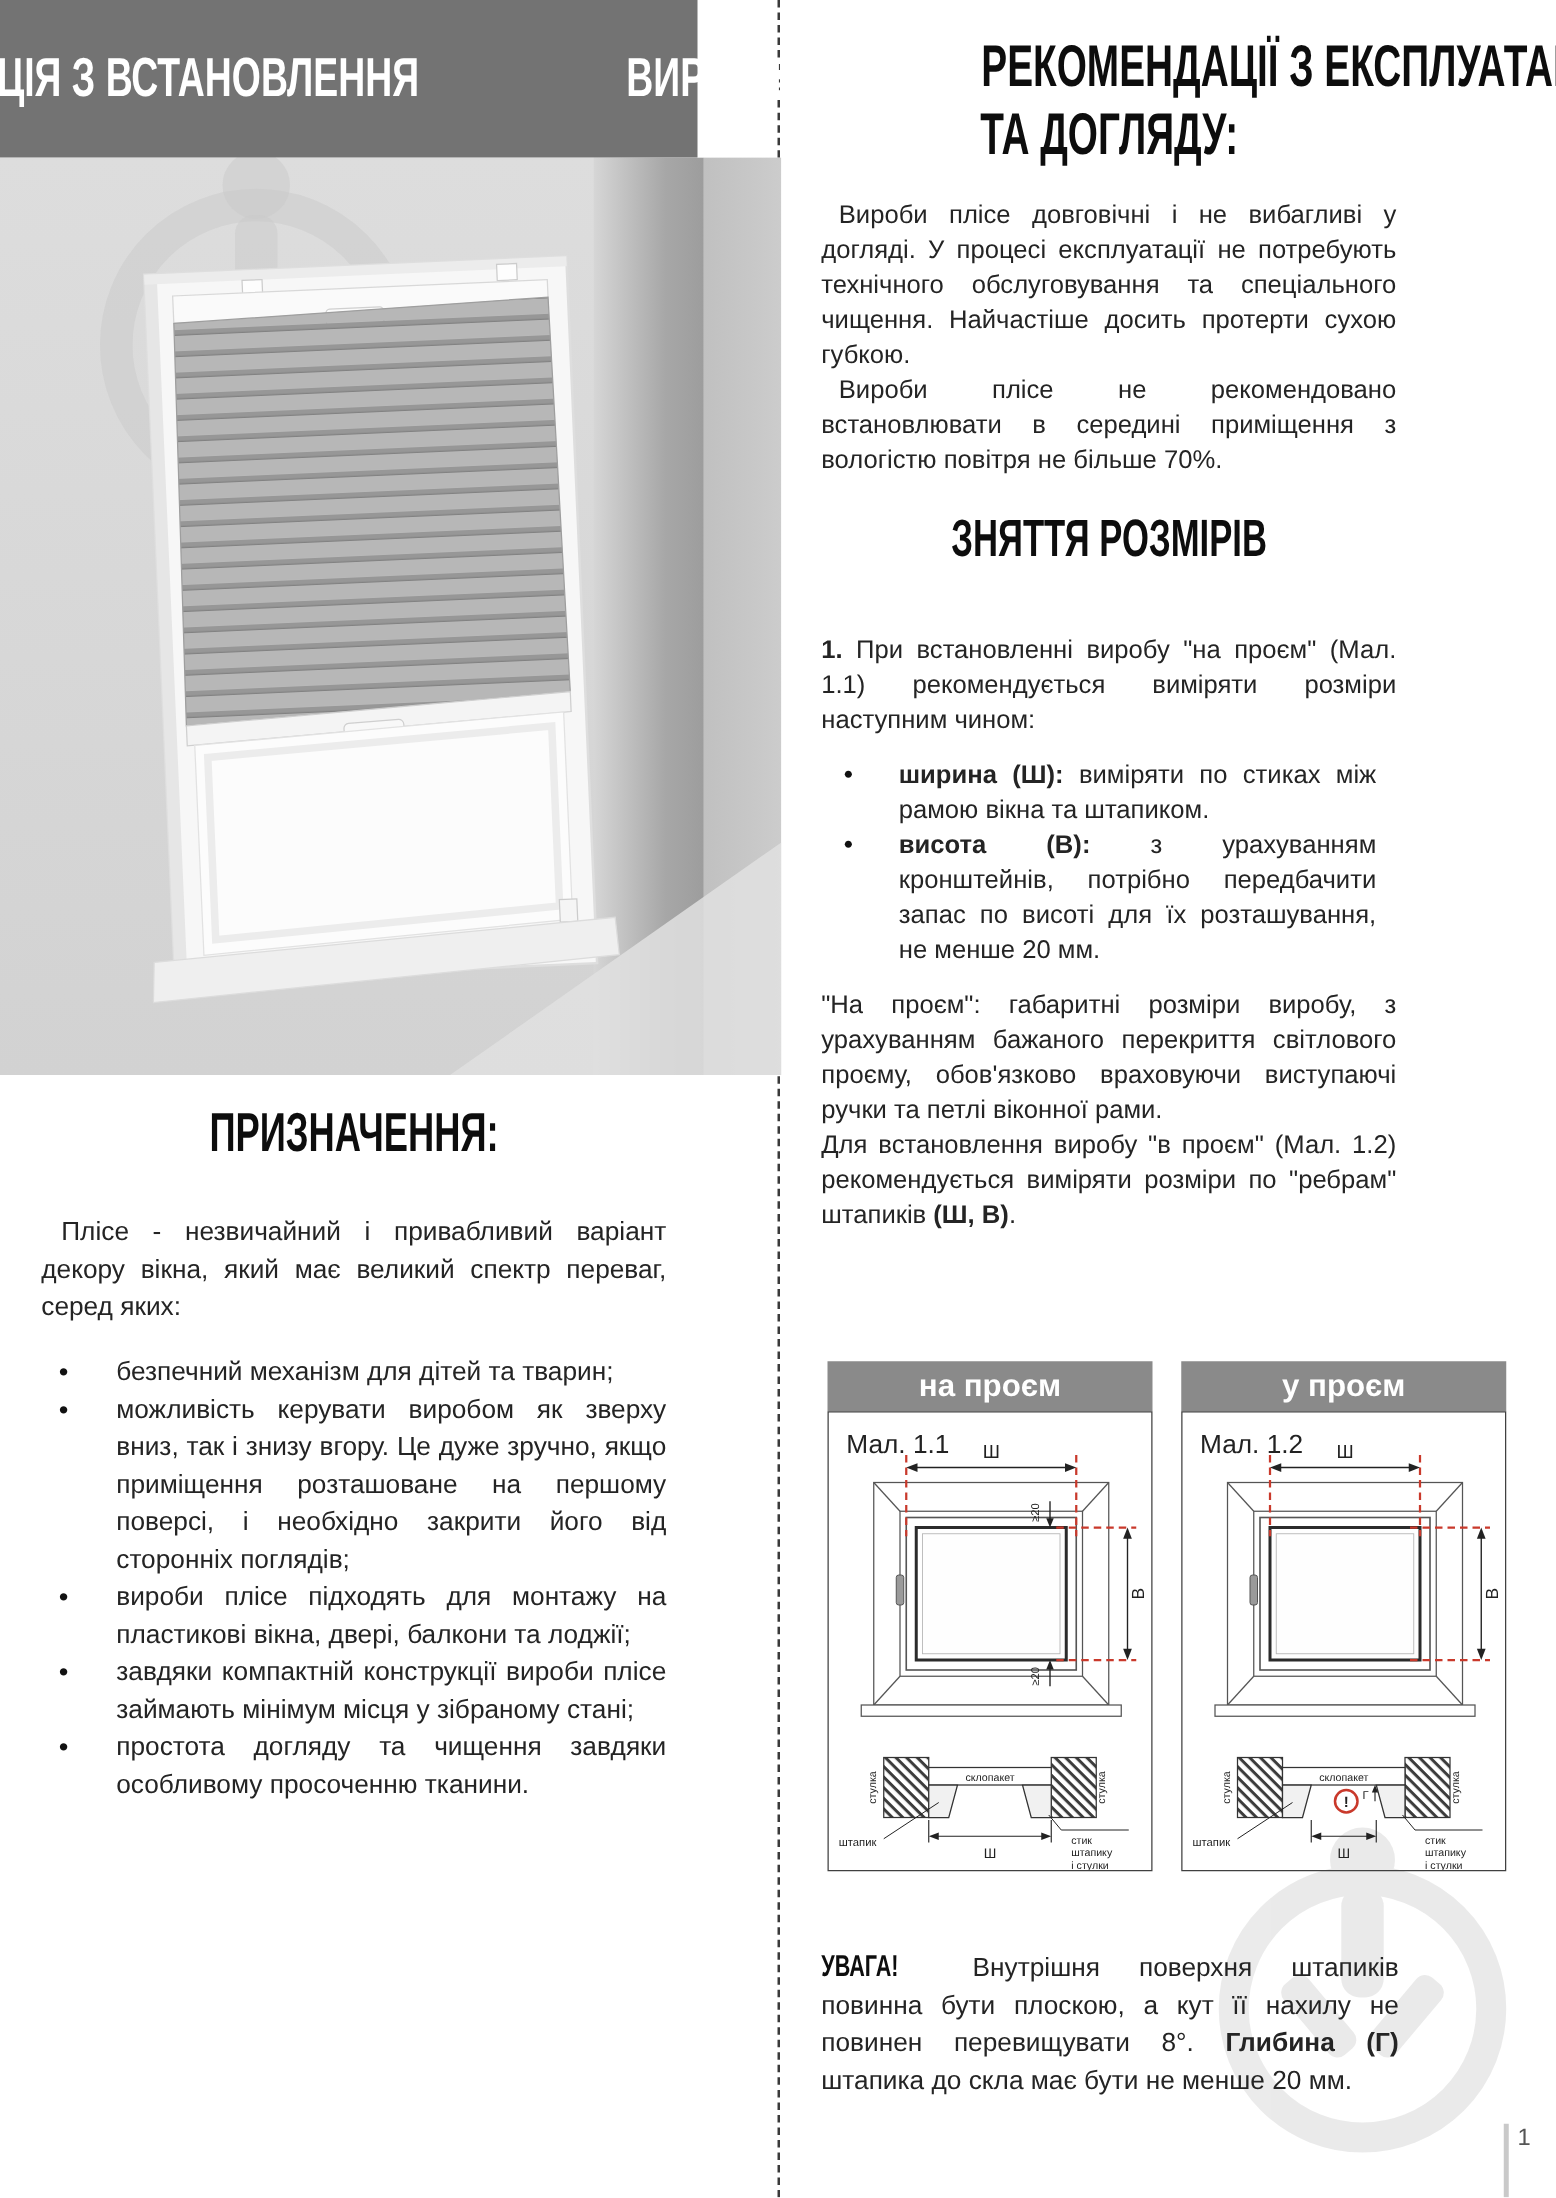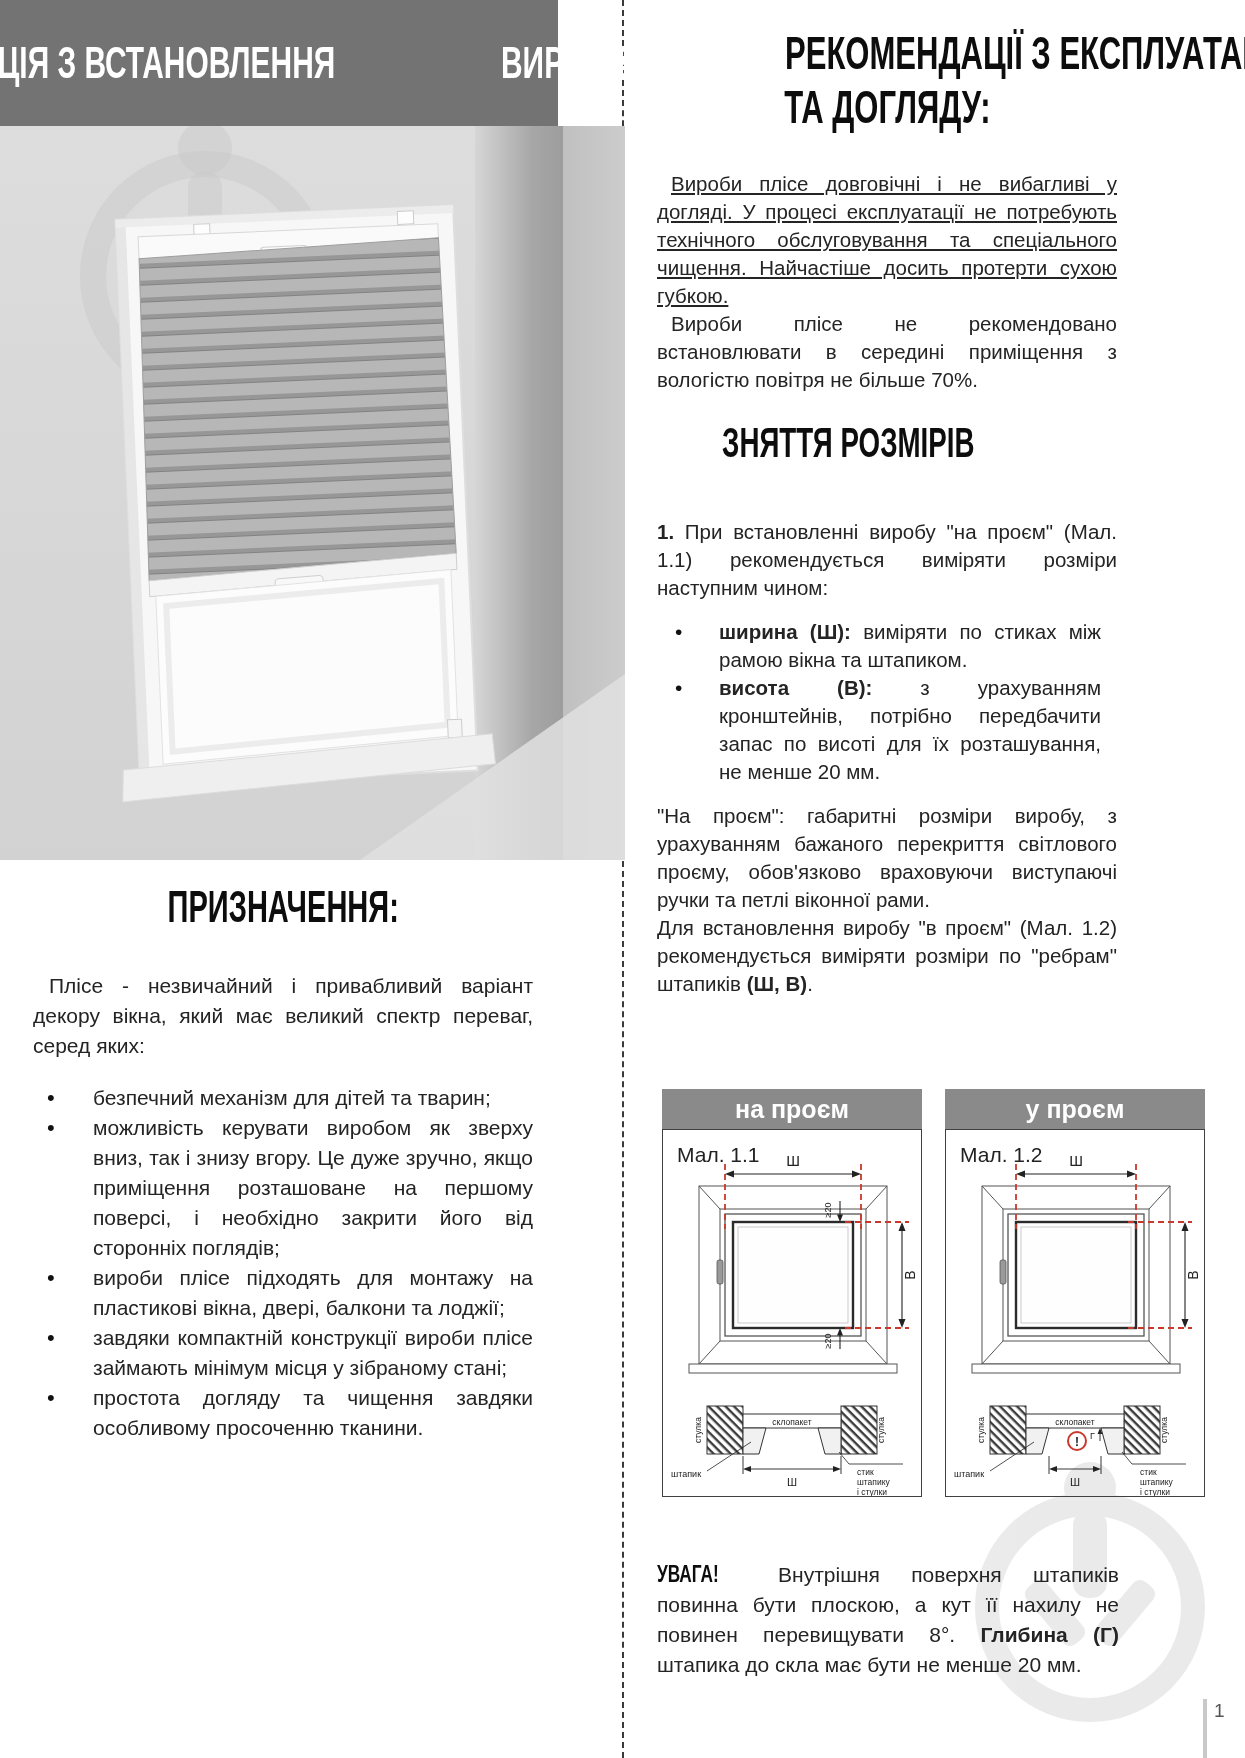--- a/index.html
+++ b/index.html
@@ -22,22 +22,22 @@
   .plist{margin:22px 0 0;padding:0;list-style:none;}
   .plist li{position:relative;padding-left:60px;font-size:21px;line-height:30px;text-align:justify;}
   .plist li::before{content:"\2022";position:absolute;left:14px;top:0;font-size:22px;color:#111;}
 
   
   .right{position:absolute;left:657px;top:0;width:460px;z-index:1;}
   .rtitle{text-align:center;margin:26px 0 0;}
   .rtitle .cond{font-size:47px;line-height:54px;}
   .p{font-size:20.5px;line-height:28px;text-align:justify;margin:0;}
   .ind{text-indent:14px;}
-  .mt24{margin-top:36px;text-decoration:underline;}
-  .h2s{margin:26px 0 0;}
+  .mt24{margin-top:24px;}
+  .h2s{text-align:center;margin:26px 0 0;}
   .h2s .cond{font-size:42px;line-height:46px;}
   .step{margin-top:52px;}
   .mlist{margin:16px;padding:0;list-style:none;}
   .mlist li{position:relative;padding-left:46px;font-size:20.5px;line-height:28px;text-align:justify;}
   .mlist li::before{content:"\2022";position:absolute;left:2px;top:0;font-size:21px;color:#111;}
 
   .figrow{position:absolute;left:662px;top:1089px;width:543px;display:flex;justify-content:space-between;z-index:1;}
   .panel{width:260px;}
   .phead{height:40px;background:#8a8a8a;color:#fff;font-weight:700;font-size:25px;
          display:flex;align-items:center;justify-content:center;}

